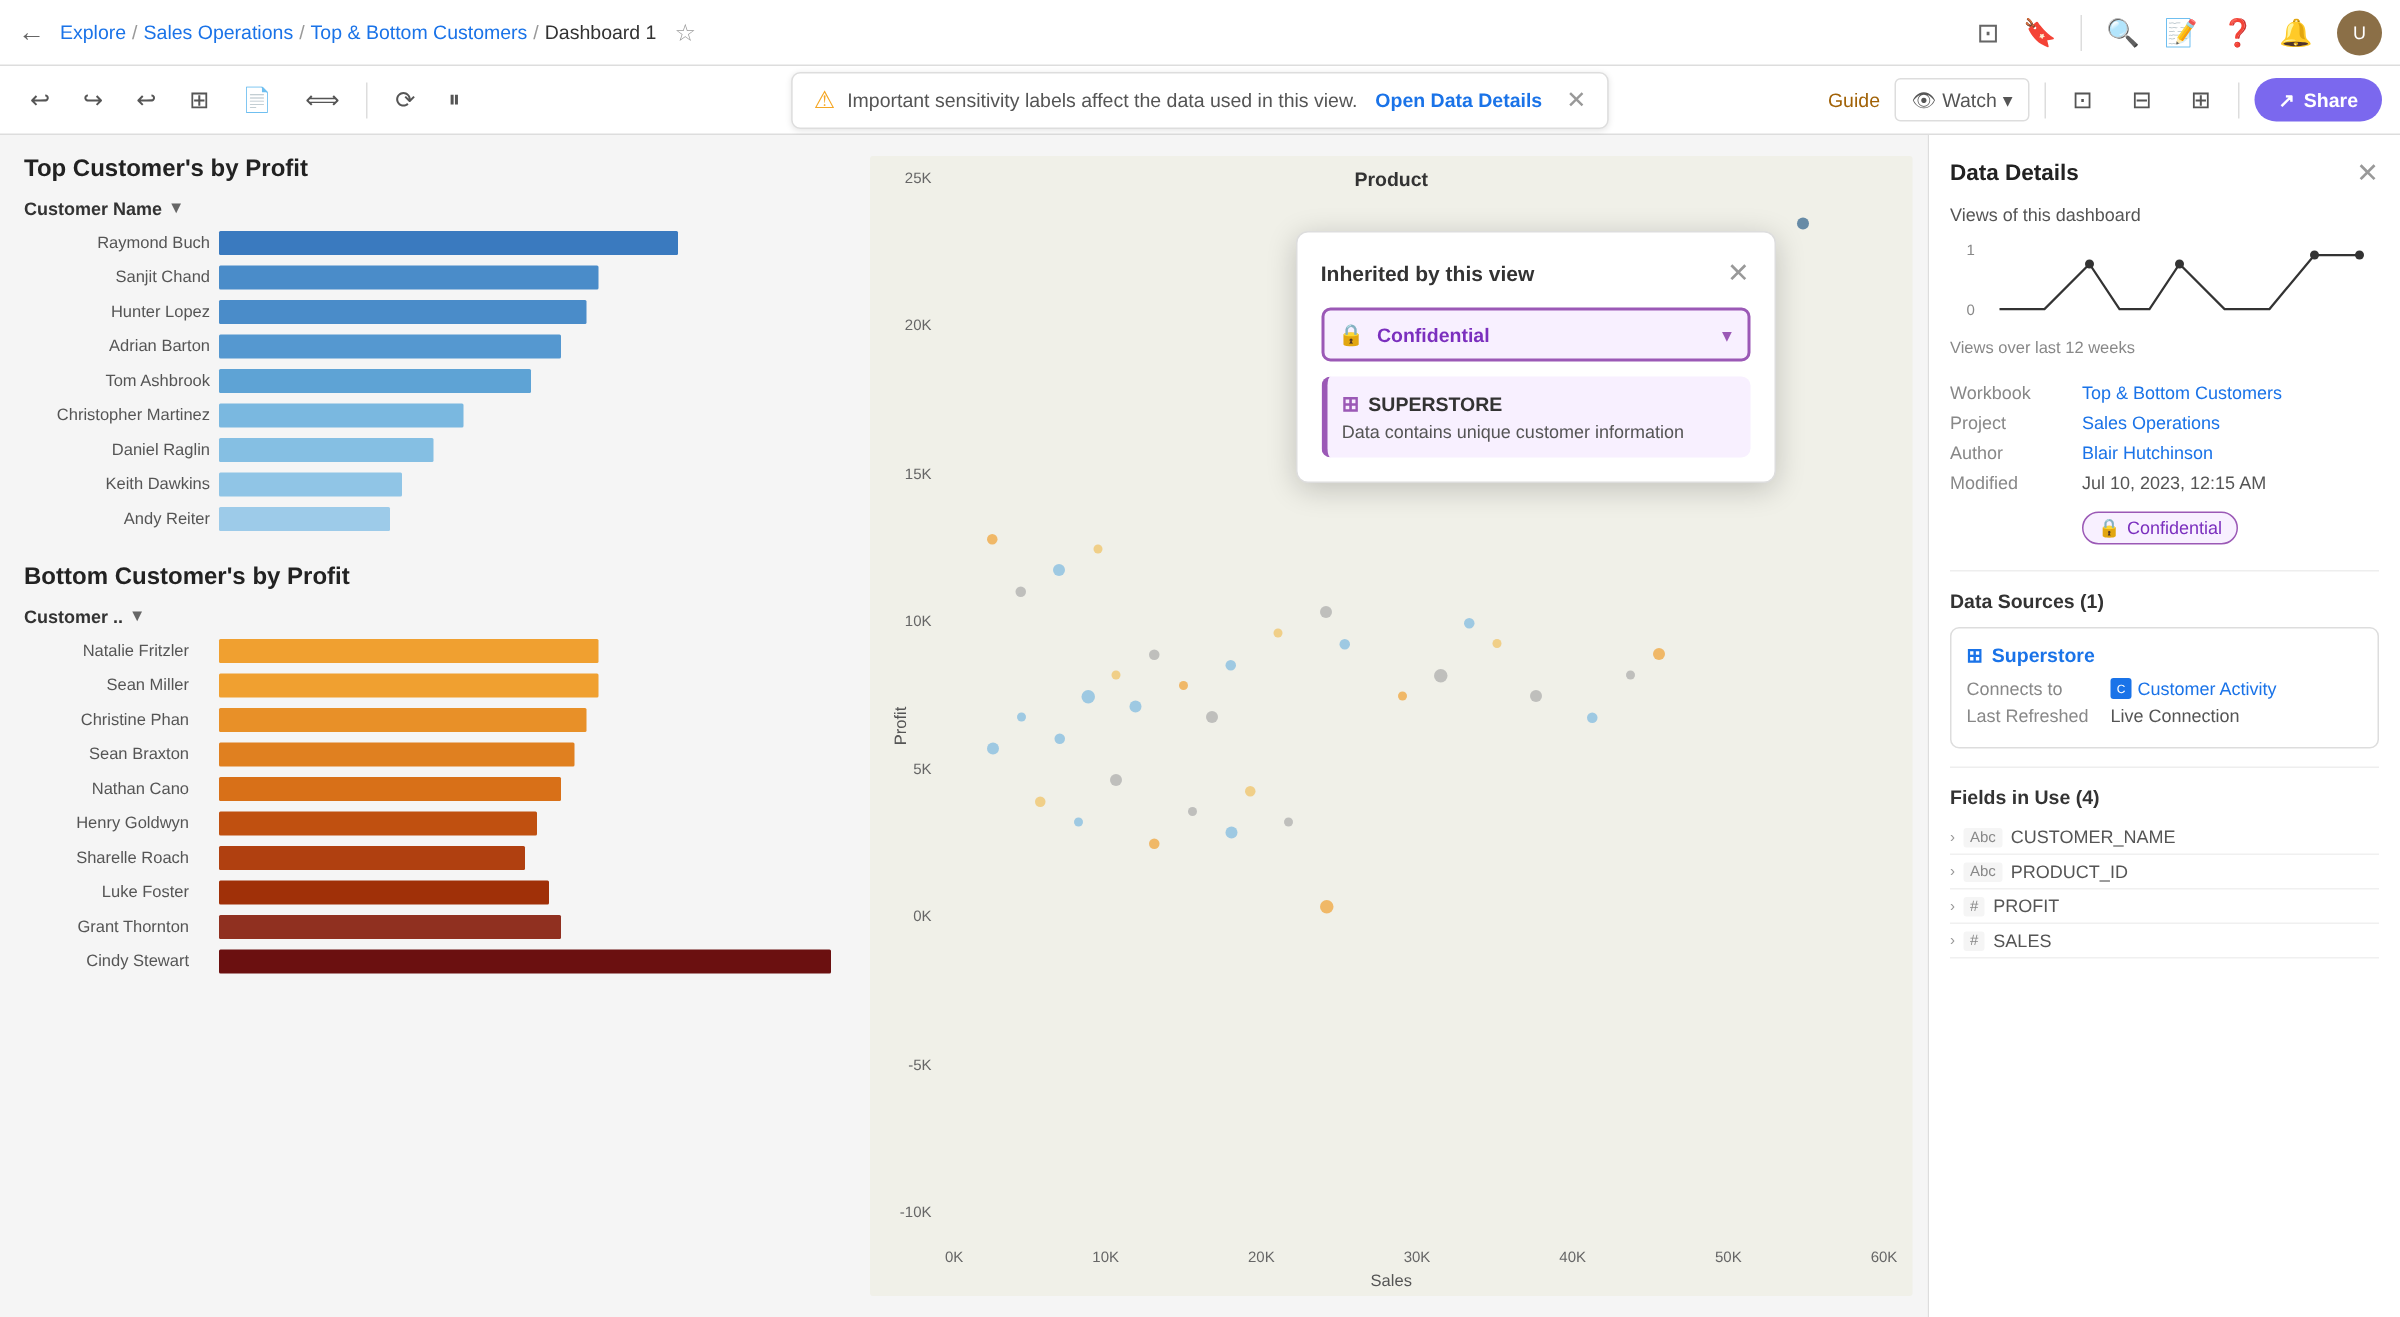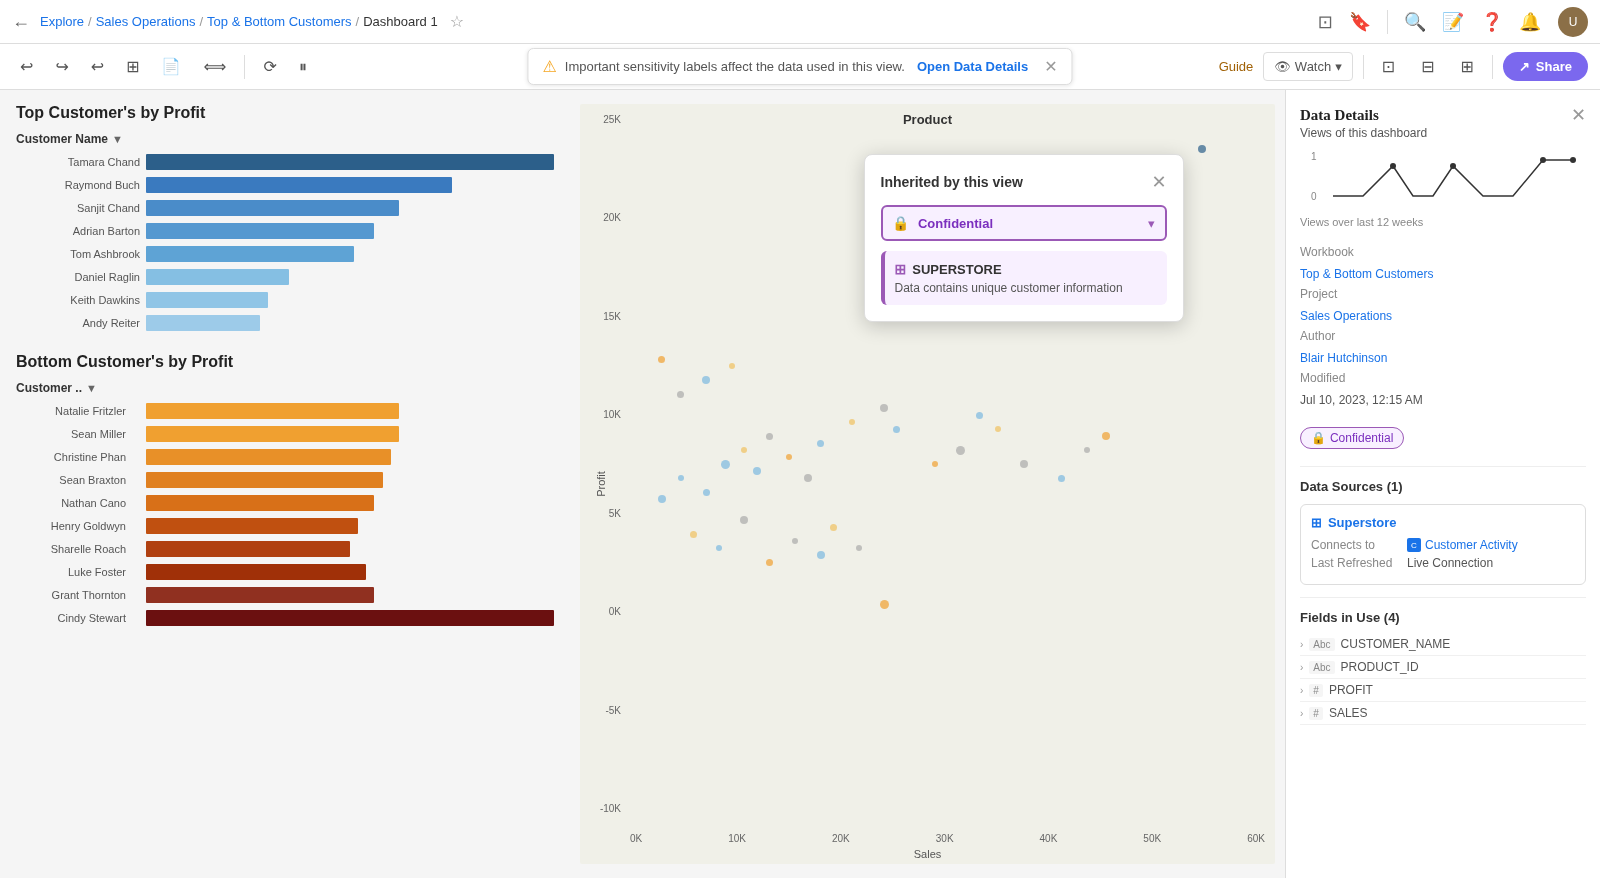--- a/index.html
+++ b/index.html
@@ -82,34 +82,34 @@
     .modal-dropdown-arrow { color: #9b59b6; }
     .modal-source { border-radius: 6px; background: #f8f0ff; border-left: 4px solid #9b59b6; padding: 10px; }
     .modal-source-header { display: flex; align-items: center; gap: 6px; font-weight: 700; font-size: 13px; margin-bottom: 4px; }
     .modal-source-grid-icon { color: #9b59b6; font-size: 14px; }
     .modal-source-meta { font-size: 11px; color: #666; margin-bottom: 6px; }
     .modal-source-set-by { color: #1a73e8; }
     .modal-source-desc { font-size: 12px; color: #555; }
 
     
     .right-sidebar { width: 315px; background: #fff; border-left: 1px solid #ddd; overflow-y: auto; padding: 14px; }
-    .sidebar-header { display: flex; justify-content: space-between; align-items: center; margin-bottom: 0; font-family: Liberation Serif, serif; }
+    .sidebar-header { display: flex; justify-content: space-between; align-items: center; margin-bottom: 10px; }
     .sidebar-title { font-size: 15px; font-weight: 600; color: #222; }
     .sidebar-close { cursor: pointer; color: #999; font-size: 18px; }
 
     
     .sparkline-section { margin-bottom: 14px; }
     .sparkline-label { font-size: 12px; color: #555; margin-bottom: 6px; }
     .sparkline-wrap { position: relative; height: 70px; }
     .sparkline-svg { width: 100%; height: 60px; }
     .sparkline-footer { display: flex; justify-content: space-between; font-size: 11px; color: #888; }
 
     
     .meta-table { width: 100%; margin-bottom: 14px; }
-    .meta-row { display: flex; padding: 3px 0; align-items: flex-start; gap: 8px; flex-direction: column; }
+    .meta-row { display: flex; padding: 3px 0; align-items: flex-start; gap: 8px; }
     .meta-label { font-size: 12px; color: #888; width: 80px; flex-shrink: 0; }
     .meta-value { font-size: 12px; color: #1a73e8; font-weight: 500; cursor: pointer; }
     .meta-value-plain { font-size: 12px; color: #555; }
     .confidential-badge { display: inline-flex; align-items: center; gap: 4px; background: #f8f0ff; border: 1px solid #9b59b6; border-radius: 20px; padding: 3px 10px; font-size: 12px; color: #7b2fbe; margin-top: 6px; }
 
     
     .section-title { font-size: 13px; font-weight: 600; color: #333; margin-bottom: 10px; border-top: 1px solid #eee; padding-top: 12px; }
     .datasource-card { border: 1px solid #ddd; border-radius: 6px; padding: 10px; margin-bottom: 12px; }
     .datasource-header { display: flex; align-items: center; gap: 6px; font-size: 13px; font-weight: 600; color: #1a73e8; cursor: pointer; margin-bottom: 8px; }
     .datasource-row { display: flex; align-items: center; gap: 6px; font-size: 12px; margin-bottom: 4px; }
@@ -197,47 +197,53 @@
 
       <div class="left-panel">
 
         <div class="chart-title">Top Customer's by Profit</div>
         <div class="chart-subtitle">
           <span>Customer Name</span>
           <span class="filter-icon">▼</span>
         </div>
         <div class="bar-chart" id="top-bar-chart">
             <div class="bar-row">
-      <div class="bar-label">Tamara Chand</div>
-      <div class="bar-track">
-        <div class="bar-fill" style="width:100%; background:#2c5f8a;"></div>
-      </div>
-    </div>
-            <div class="bar-row">
       <div class="bar-label">Raymond Buch</div>
       <div class="bar-track">
         <div class="bar-fill" style="width:75%; background:#3a7abf;"></div>
       </div>
     </div>
             <div class="bar-row">
       <div class="bar-label">Sanjit Chand</div>
       <div class="bar-track">
         <div class="bar-fill" style="width:62%; background:#4a8cc9;"></div>
       </div>
     </div>
             <div class="bar-row">
+      <div class="bar-label">Hunter Lopez</div>
+      <div class="bar-track">
+        <div class="bar-fill" style="width:60%; background:#4a8cc9;"></div>
+      </div>
+    </div>
+            <div class="bar-row">
       <div class="bar-label">Adrian Barton</div>
       <div class="bar-track">
         <div class="bar-fill" style="width:56%; background:#5598d0;"></div>
       </div>
     </div>
             <div class="bar-row">
       <div class="bar-label">Tom Ashbrook</div>
       <div class="bar-track">
         <div class="bar-fill" style="width:51%; background:#5ea3d5;"></div>
+      </div>
+    </div>
+            <div class="bar-row">
+      <div class="bar-label">Christopher Martinez</div>
+      <div class="bar-track">
+        <div class="bar-fill" style="width:40%; background:#7ab8e0;"></div>
       </div>
     </div>
             <div class="bar-row">
       <div class="bar-label">Daniel Raglin</div>
       <div class="bar-track">
         <div class="bar-fill" style="width:35%; background:#85bfe3;"></div>
       </div>
     </div>
             <div class="bar-row">
       <div class="bar-label">Keith Dawkins</div>

